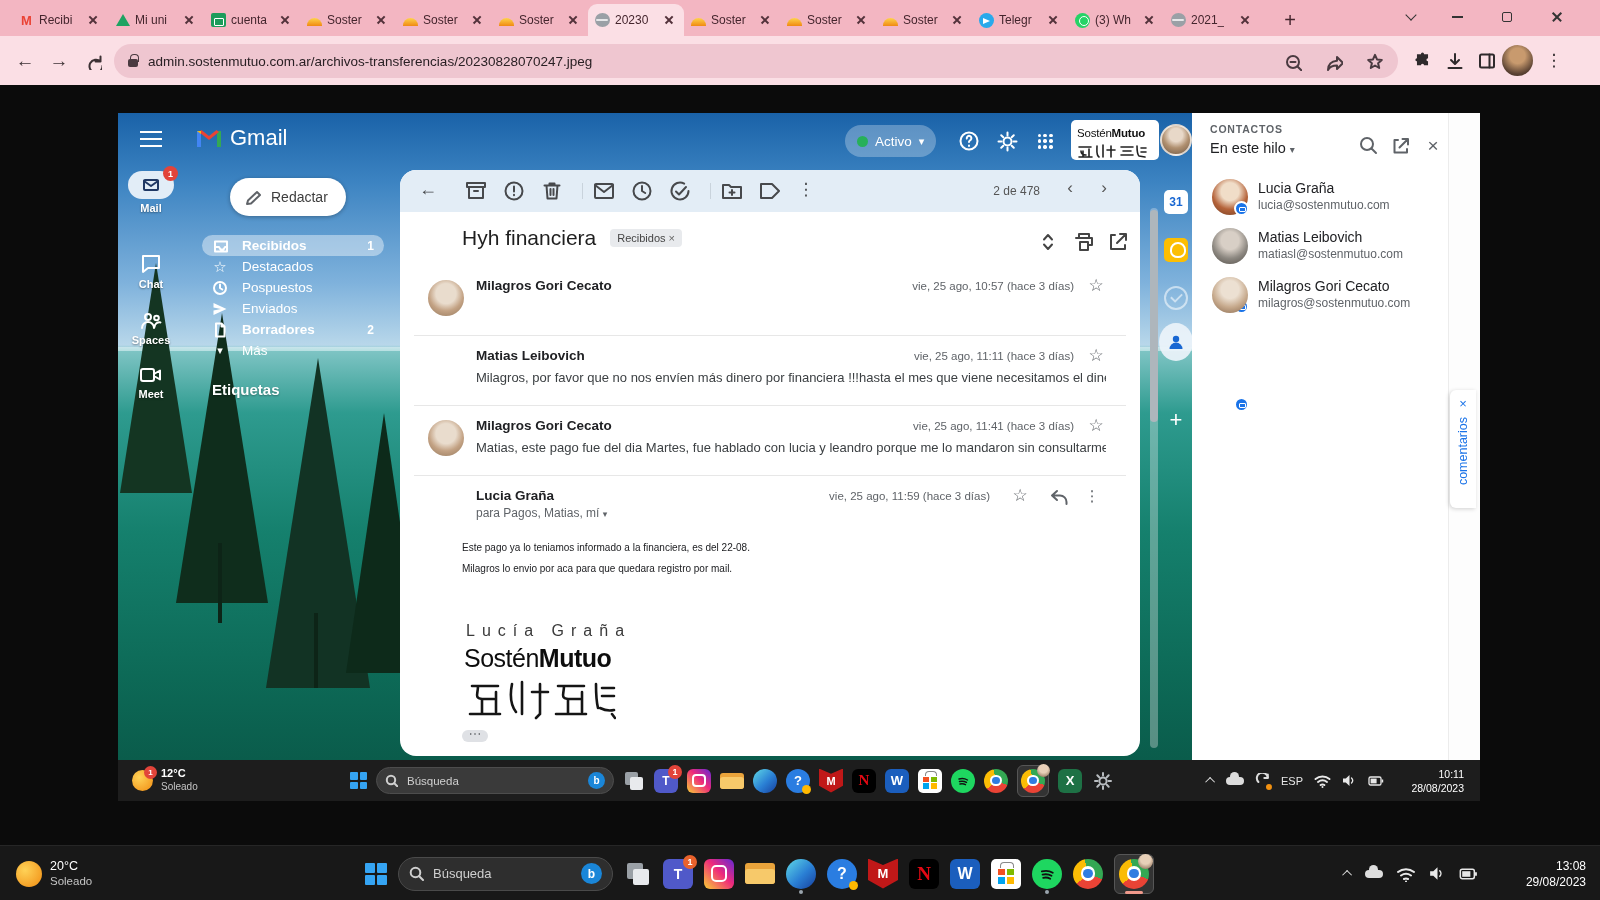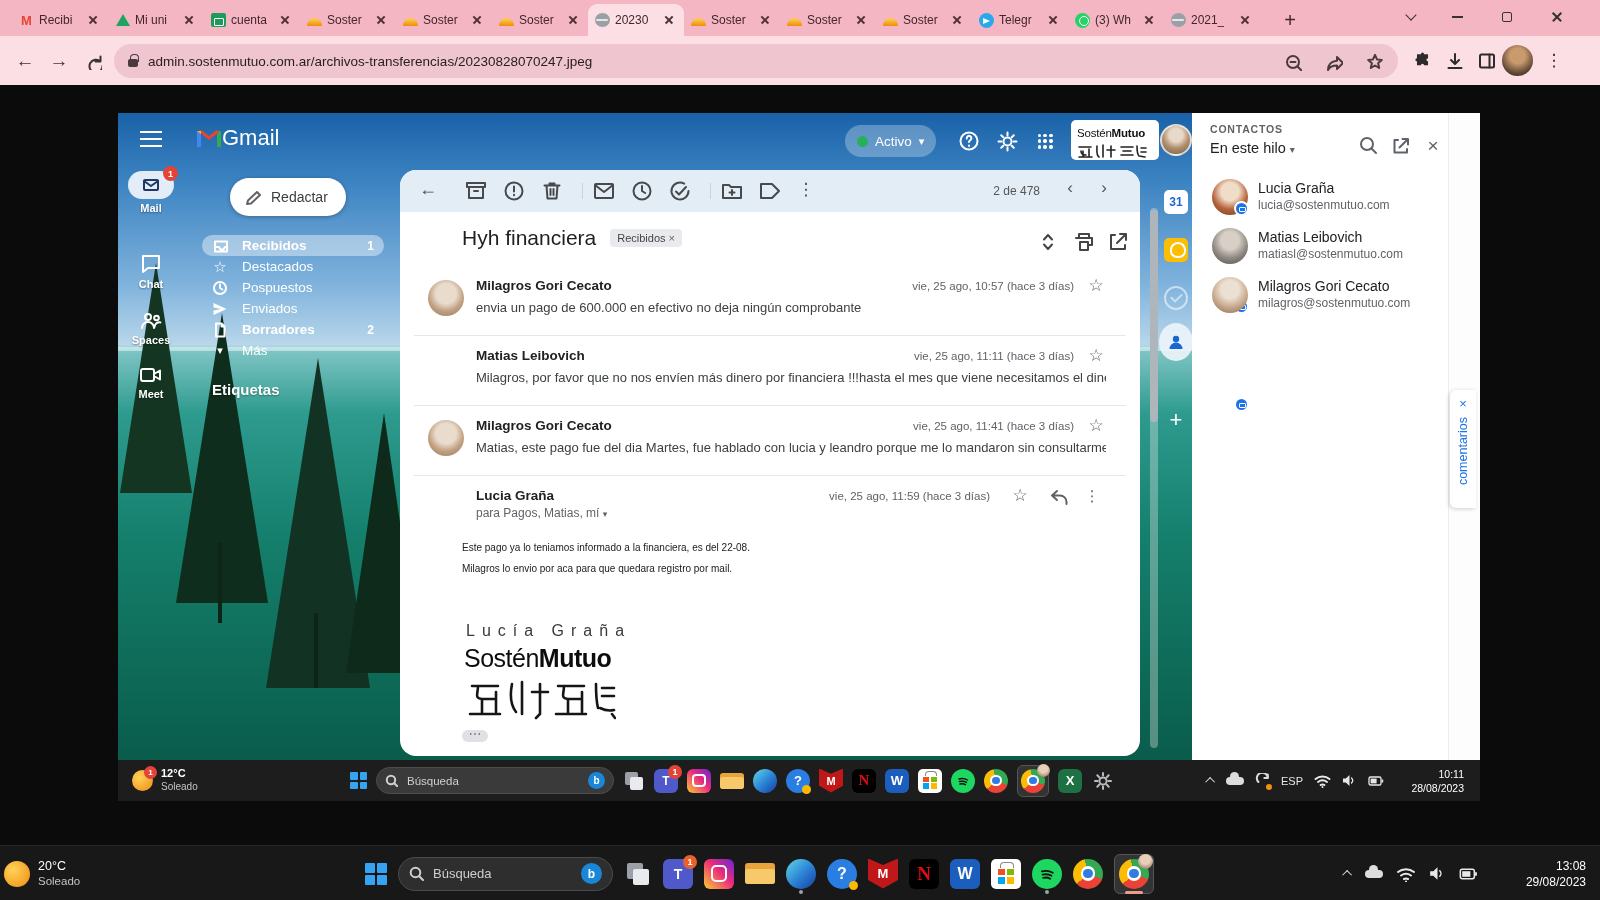--- a/index.html
+++ b/index.html
@@ -53,21 +53,21 @@
 .shot{position:absolute;left:118px;top:28px;width:1362px;height:688px;overflow:hidden;background:#0b0b0b}
 .photo{position:absolute;inset:0 0 41px 0;background:linear-gradient(180deg,#14５ no)}
 .photo{background:linear-gradient(180deg,#1a62a8 0px,#3d84c2 70px,#7fb2dc 170px,#b8d7ea 232px,#7ec4c4 238px,#2e9b8f 300px,#15806d 420px,#0d6a57 560px,#0a5c4b 647px)}
 .shoreline{position:absolute;left:0;top:234px;width:100%;height:4px;background:rgba(230,245,248,.55)}
 .pine{position:absolute;width:0;height:0;border-style:solid;border-color:transparent}
 .trunk{position:absolute;width:4px;background:#0d2417}
 
 
 .gm-burger{position:absolute;left:22px;top:18px;width:22px;height:16px;border-top:2.5px solid #fff;border-bottom:2.5px solid #fff}
 .gm-burger::after{content:"";position:absolute;left:0;top:4.5px;width:22px;height:2.5px;background:#fff}
-.gm-logo{position:absolute;left:78px;top:12px;display:flex;align-items:center;color:#fff;font-size:22px}
+.gm-logo{position:absolute;left:78px;top:12px;display:flex;align-items:center;gap:8px;color:#fff;font-size:22px}
 .gm-search{position:absolute;left:287px;top:9px;width:390px;height:38px;border-radius:24px;background:rgba(255,255,255,.33);display:flex;align-items:center;gap:12px;padding:0 16px;color:#f2f7fc}
 .gm-search .ph{font-size:14.5px;color:#eef4fb}
 .gm-status{position:absolute;left:727px;top:12px;height:32px;border-radius:16px;background:rgba(255,255,255,.28);display:flex;align-items:center;gap:7px;padding:0 12px;color:#fff;font-size:13.5px}
 .dot-green{width:11px;height:11px;border-radius:50%;background:#27b05a}
 .gm-hic{position:absolute;top:15px;width:26px;height:26px;color:#fff;display:flex;align-items:center;justify-content:center}
 .grid9{width:15px;height:15px;display:grid;grid-template:repeat(3,1fr)/repeat(3,1fr);gap:2.4px}
 .grid9 i{background:#fff;border-radius:50%}
 .brandbox{position:absolute;left:953px;top:7px;width:88px;height:40px;background:#fff;border-radius:5px;padding:4px 6px 0;line-height:1}
 .brandbox .b1{font-size:11.5px;color:#111;letter-spacing:-.2px}
 .gm-avatar{position:absolute;left:1042px;top:11px;width:32px;height:32px;border-radius:50%;background:radial-gradient(circle at 50% 32%,#e8d8c8 0 28%,#b09070 55%,#6e5640 100%);border:2px solid rgba(255,255,255,.7)}
@@ -499,21 +499,20 @@
         </svg>
     <svg class="sv subic" style="left:706px">
           <path d="M9 5H5v14h14v-4M14 4h6v6M20 4l-9 9"></path>
         </svg>
 
     <div class="msg" style="top:96px">
       <span class="mav" style="background:radial-gradient(circle at 50% 38%,#e9dccd 0 35%,#c3a284 60%,#8f7458 100%)"></span>
       <span class="mname">Milagros Gori Cecato</span>
       <span class="mdate" style="right:52px">vie, 25 ago, 10:57 (hace 3 días)</span>
       <span class="mstar" style="right:20px">☆</span>
-      <span class="msnip">envia un pago de 600.000 en efectivo no deja ningún comprobante</span>
     </div>
 
     <div class="msg" style="top:166px">
       <span class="mav avperson" style="background:#8430ce"></span>
       <span class="mname">Matias Leibovich</span>
       <span class="mdate" style="right:52px">vie, 25 ago, 11:11 (hace 3 días)</span>
       <span class="mstar" style="right:20px">☆</span>
       <span class="msnip">Milagros, por favor que no nos envíen más dinero por financiera !!!hasta el mes que viene necesitamos el dinero en las cuentas ...</span>
     </div>
 
@@ -710,21 +709,21 @@
     <div class="clock" style="position:absolute;right:16px;top:7px;font-size:10.5px">
       <span style="display:block">10:11</span>
       <span style="display:block">28/08/2023</span>
     </div>
   </div>
 
 </div>
 </div>
 
 <div class="tb">
-  <div class="weather" style="left:4px;top:0;height:55px">
+  <div class="weather" style="left:16px;top:0;height:55px">
     <span class="sun" style="width:26px;height:26px"></span>
     <span class="wtxt" style="line-height:1.3">
         <span class="t1" style="display:block;font-size:12.5px;font-weight:normal">20°C</span>
         <span class="t2" style="display:block;font-size:11.5px">Soleado</span>
       </span>
   </div>
   <div class="flex" style="position:absolute;left:365px;top:0;height:55px;gap:11px">
     <span class="winlogo" style="width:22px;height:22px">
         <i></i>
         <i></i>

